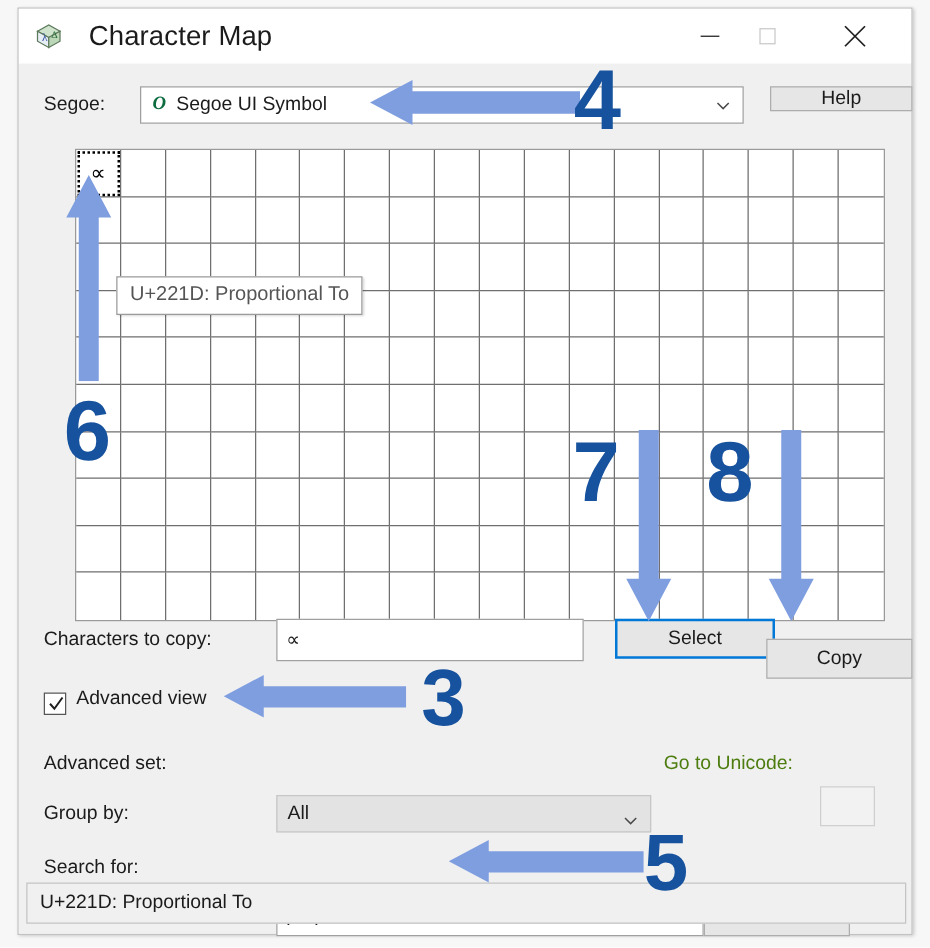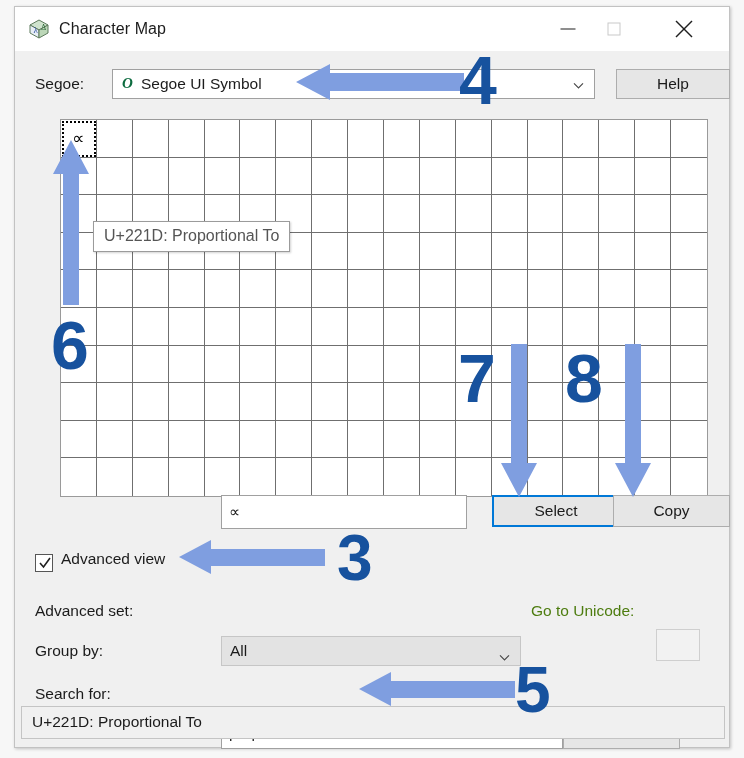--- a/index.html
+++ b/index.html
@@ -40,23 +40,23 @@
   }
   .title-icon {
     position: absolute;
     left: 12px;
     top: 10px;
     width: 24px;
     height: 24px;
   }
   .title-text {
     position: absolute;
-    left: 44px;
+    left: 56px;
     top: 10px;
-    font-size: 16px;
+    font-size: 22px;
     color: #1b1b1b;
     letter-spacing: 0.1px;
     line-height: 24px;
     white-space: nowrap;
   }
   .caption-btn {
     position: absolute;
     top: 0;
     width: 46px;
     height: 44px;
@@ -369,21 +369,21 @@
       <div class="font-combo">
         <span class="font-otf">O</span>
         <span class="font-name">Segoe UI Symbol</span>
         <span class="combo-arrow">
           <svg width="11" height="11" viewBox="0 0 11 11">
             <polyline points="1,3 5.5,7.5 10,3" fill="none" stroke="#4a4a4a" stroke-width="1.2"></polyline>
           </svg>
         </span>
       </div>
 
-      <button class="btn" style="left:601px; top:18px; width:114px; height:30px;">Help</button>
+      <button class="btn" style="left:601px; top:18px; width:114px; height:20px;">Help</button>
 
       <div class="charbox">
         <div class="charGrid" id="grid-host">
             <div class="cell selected">∝</div>
             <div class="cell"></div>
             <div class="cell"></div>
             <div class="cell"></div>
             <div class="cell"></div>
             <div class="cell"></div>
             <div class="cell"></div>
@@ -558,23 +558,24 @@
             <div class="cell"></div>
             <div class="cell"></div>
             <div class="cell"></div>
             <div class="cell"></div>
             <div class="cell"></div>
           </div>
       </div>
 
       <div class="tooltip">U+221D: Proportional To</div>
 
+      <div class="lbl" style="left:20px; top:452px;">Characters to copy:</div>
       <input class="copy-input" type="text" value="∝" style="">
       <button class="btn focused" style="left:477px; top:444px; width:128px; height:32px;">Select</button>
-      <button class="btn" style="left:598px; top:444px; width:117px; height:32px;">Copy</button>
+      <button class="btn" style="left:598px; top:460px; width:117px; height:32px;">Copy</button>
 
       <div class="chk-box">
         <span class="chk-mark">
           <svg width="14" height="14" viewBox="0 0 14 14">
             <polyline points="2,7 5.5,11 12,2" fill="none" stroke="#202020" stroke-width="1.6"></polyline>
           </svg>
         </span>
       </div>
       <div class="lbl" style="left:46px; top:499px;">Advanced view</div>
 

